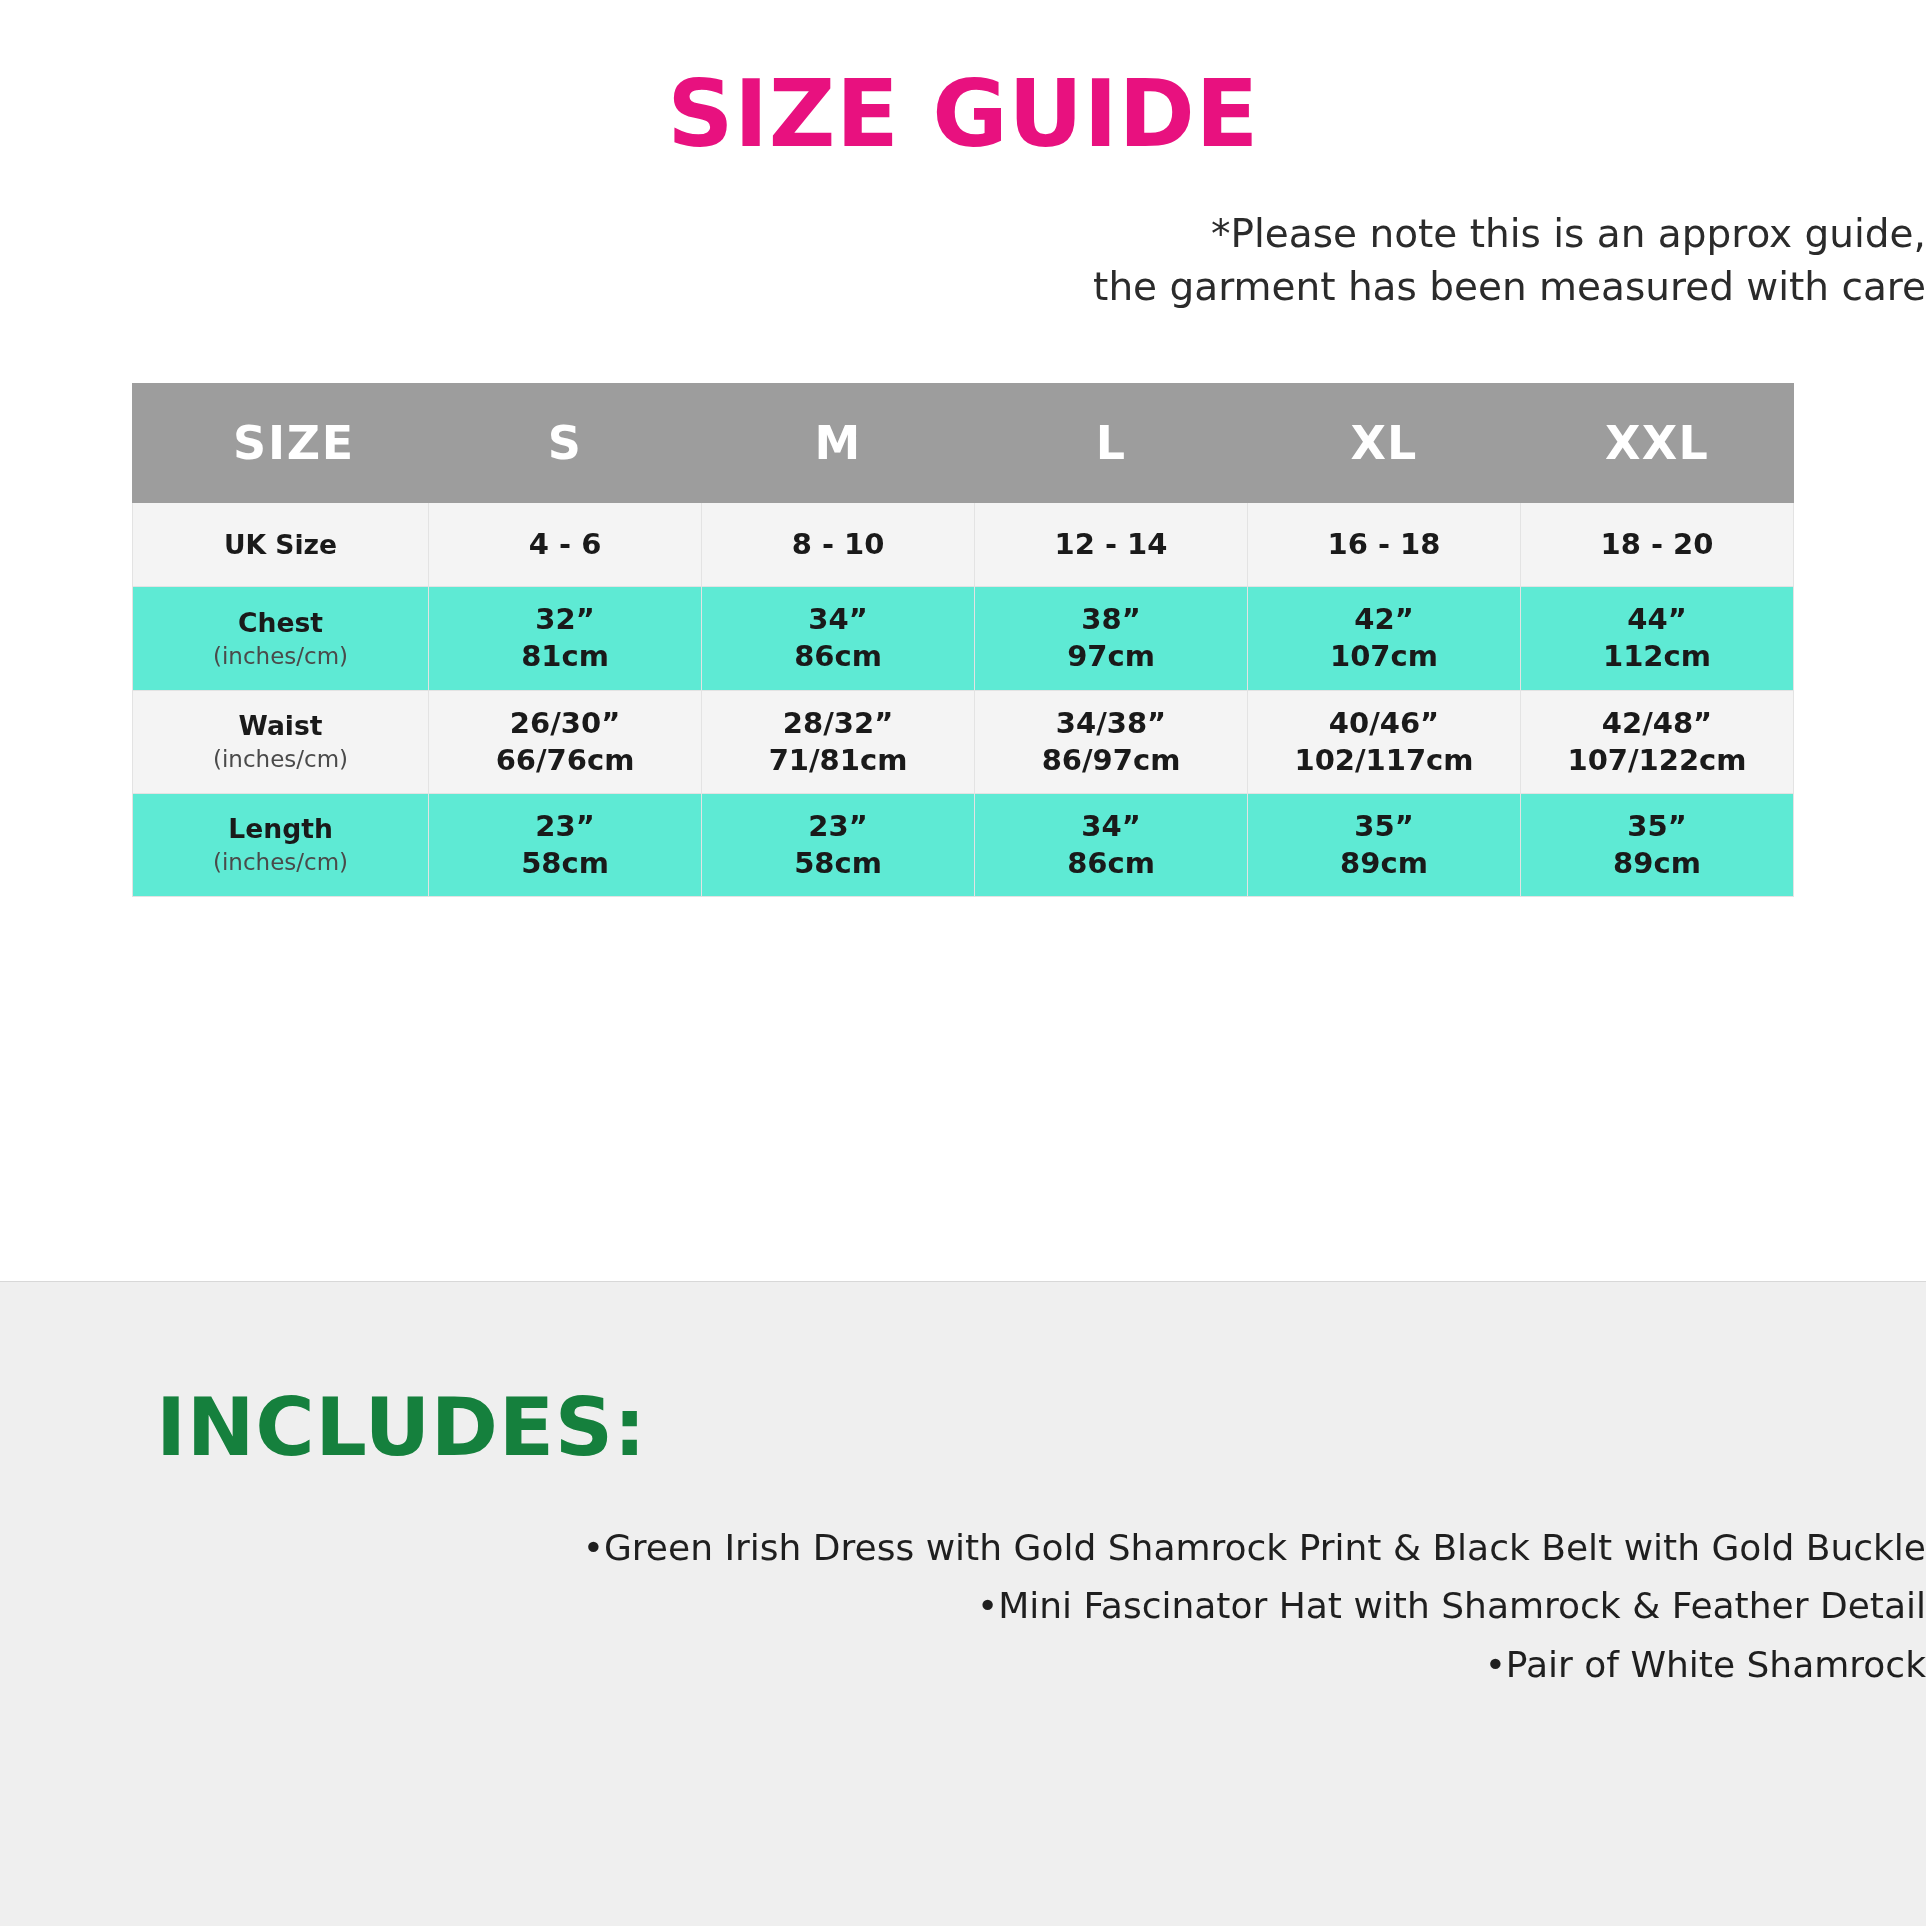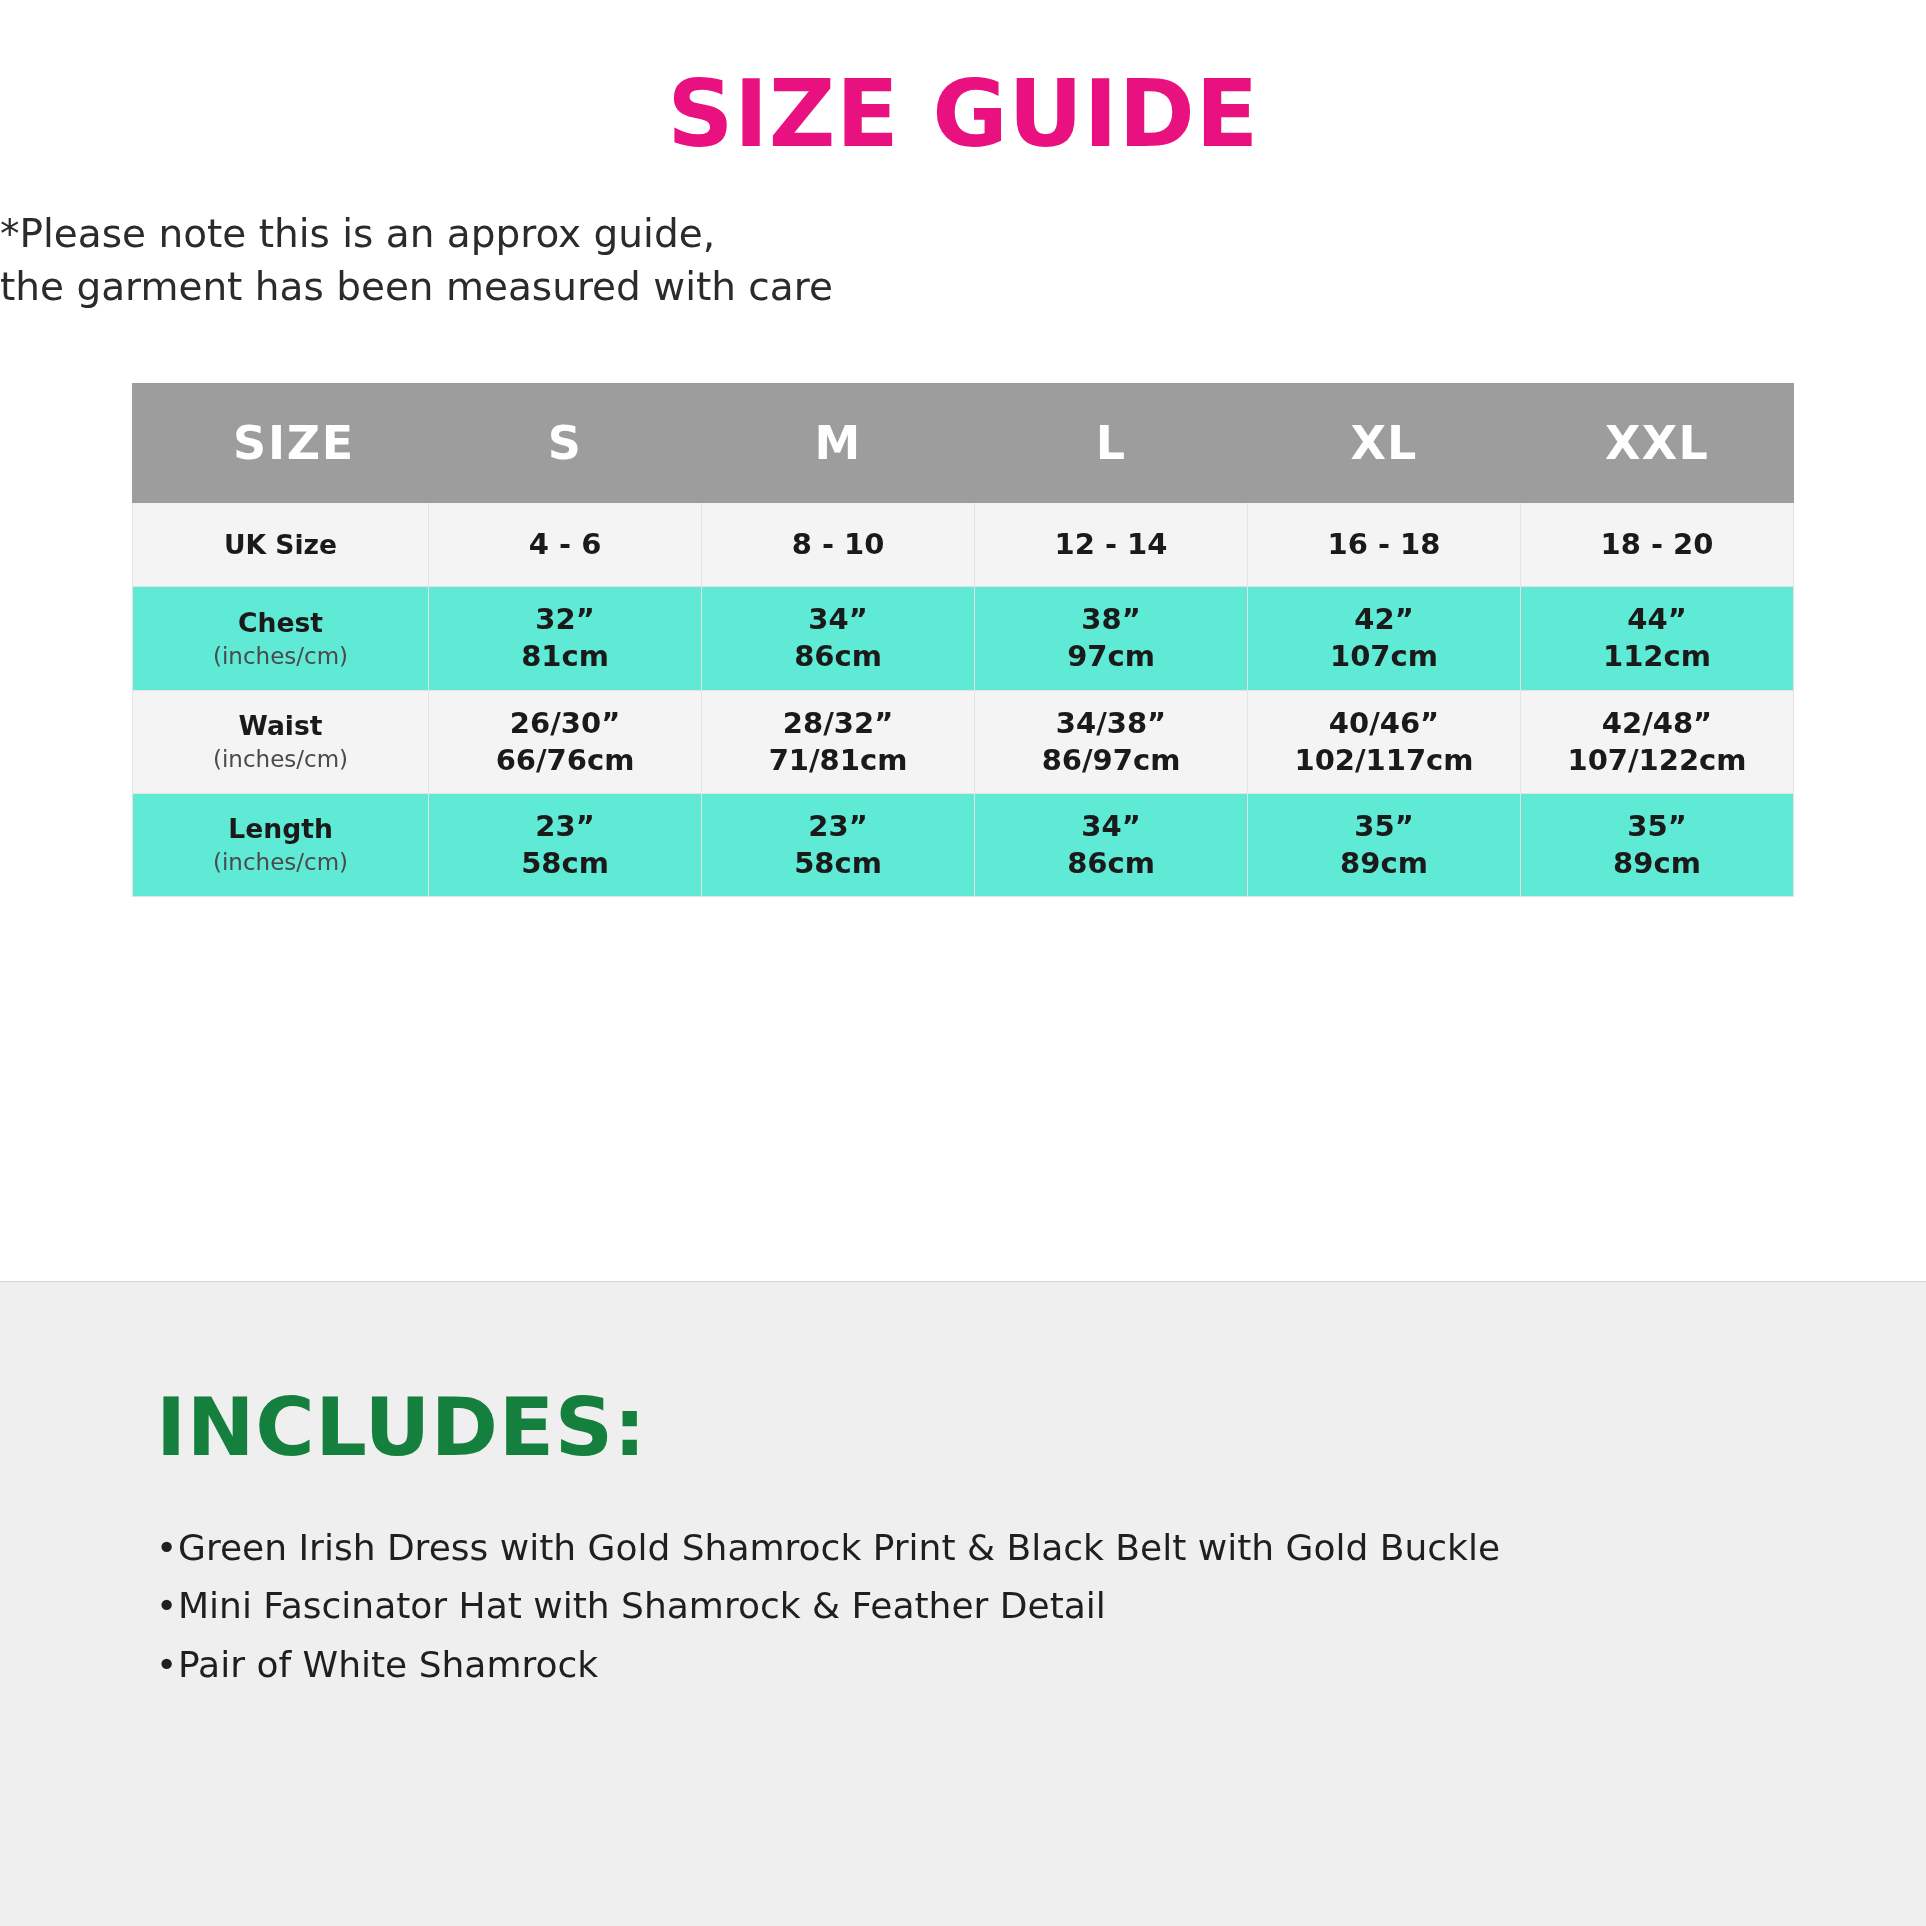--- a/index.html
+++ b/index.html
@@ -32,21 +32,21 @@
     color: #e8117f;
     font-weight: bold;
     font-size: 92px;
     letter-spacing: 0.6px;
     line-height: 1.05;
     margin: 15px;
     font-family: "DejaVu Sans", "Liberation Sans", sans-serif;
   }
 
   .subtitle {
-    text-align: left;
+    text-align: right;
     color: #2b2b2b;
     font-size: 39px;
     line-height: 1.38;
     margin-top: 43px;
     font-weight: 400;
   }
   .subtitle .line {
     display: block;
   }
 
@@ -142,20 +142,21 @@
     font-size: 81px;
     letter-spacing: 0.6px;
     margin: 0;
     padding: 98px 0 0 156px;
   }
 
   .includes-list {
     margin: 45px 0 0 0;
     padding: 0 0 0 156px;
     list-style: none;
+    text-align: right;
   }
   .includes-list li {
     font-size: 36px;
     color: #1f1f1f;
     line-height: 1.62;
     font-weight: 400;
     white-space: nowrap;
   }
   .includes-list li .bullet {
     display: inline-block;

